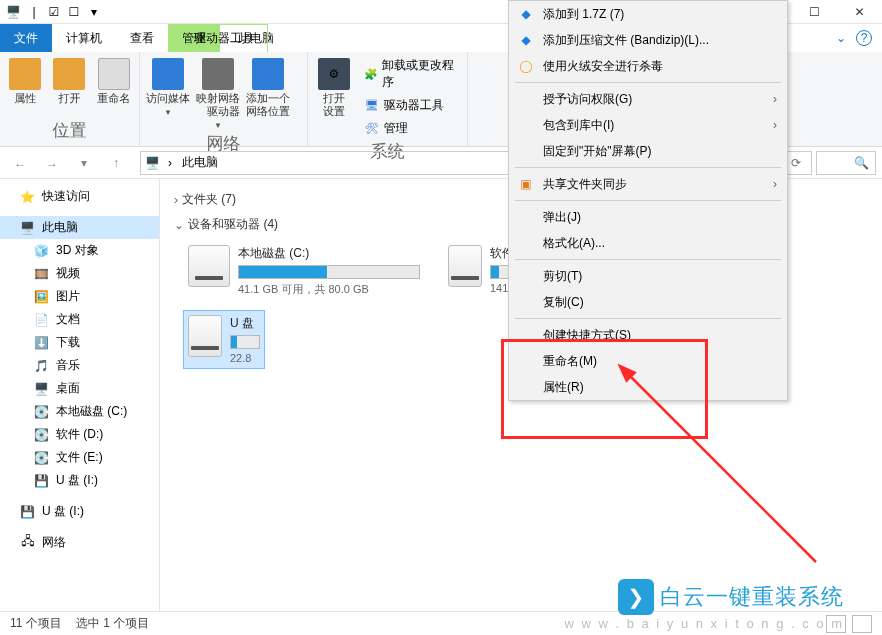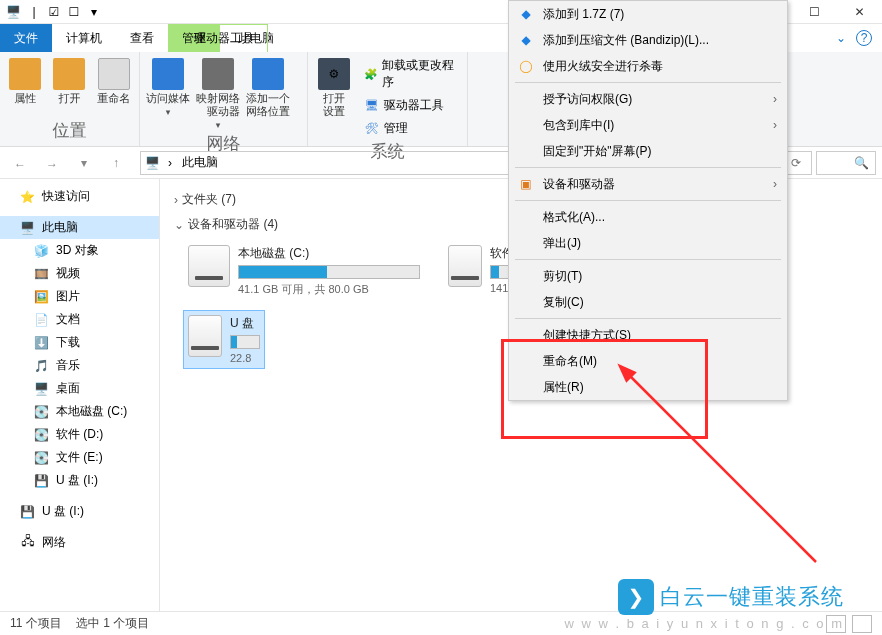--- a/index.html
+++ b/index.html
@@ -344,29 +344,29 @@
   <div class="ctx-item">
       <span>包含到库中(I)</span>
       <span class="sub">›</span>
     </div>
   <div class="ctx-item">
       <span>固定到"开始"屏幕(P)</span>
     </div>
   <div class="ctx-sep"></div>
   <div class="ctx-item">
       <span class="ci" style="color:#e07b1e;">▣</span>
-      <span>设备和驱动器</span>
+      <span>共享文件夹同步</span>
       <span class="sub">›</span>
     </div>
   <div class="ctx-sep"></div>
   <div class="ctx-item">
+      <span>弹出(J)</span>
+    </div>
+  <div class="ctx-item">
       <span>格式化(A)...</span>
-    </div>
-  <div class="ctx-item">
-      <span>弹出(J)</span>
     </div>
   <div class="ctx-sep"></div>
   <div class="ctx-item">
       <span>剪切(T)</span>
     </div>
   <div class="ctx-item">
       <span>复制(C)</span>
     </div>
   <div class="ctx-sep"></div>
   <div class="ctx-item">

